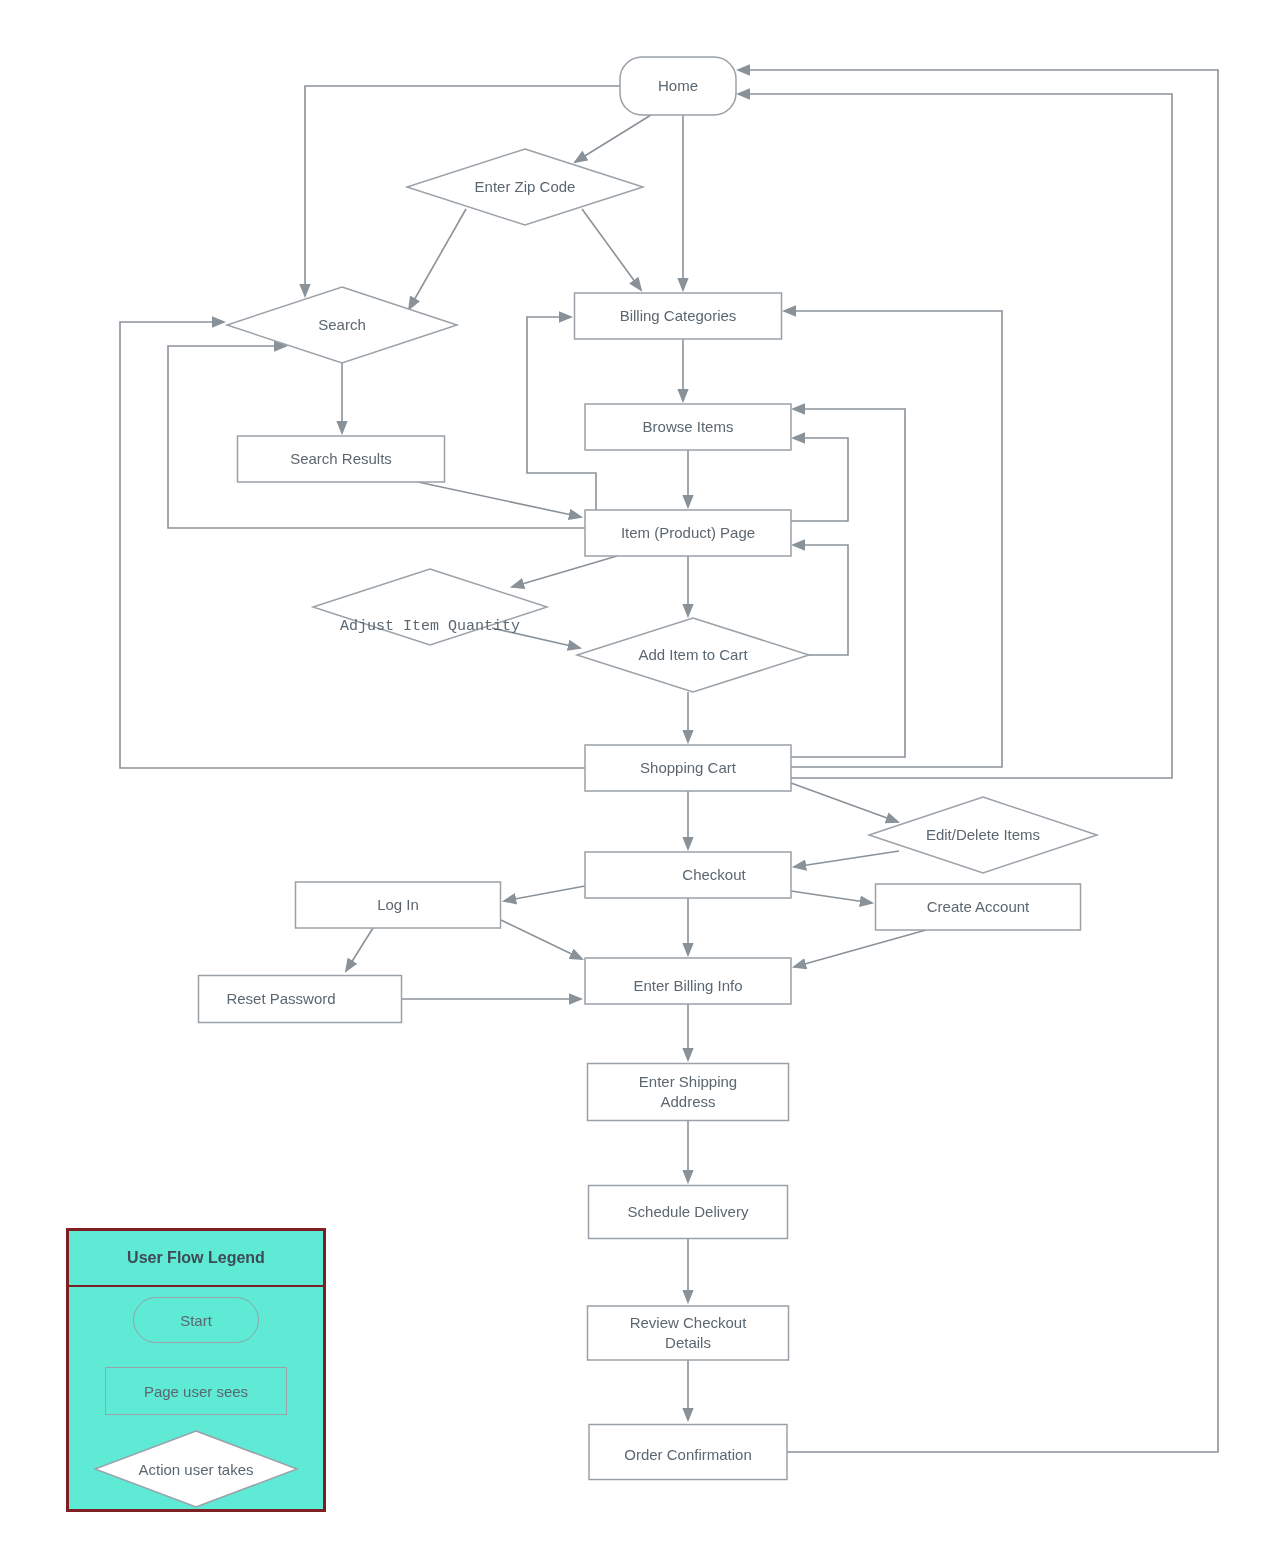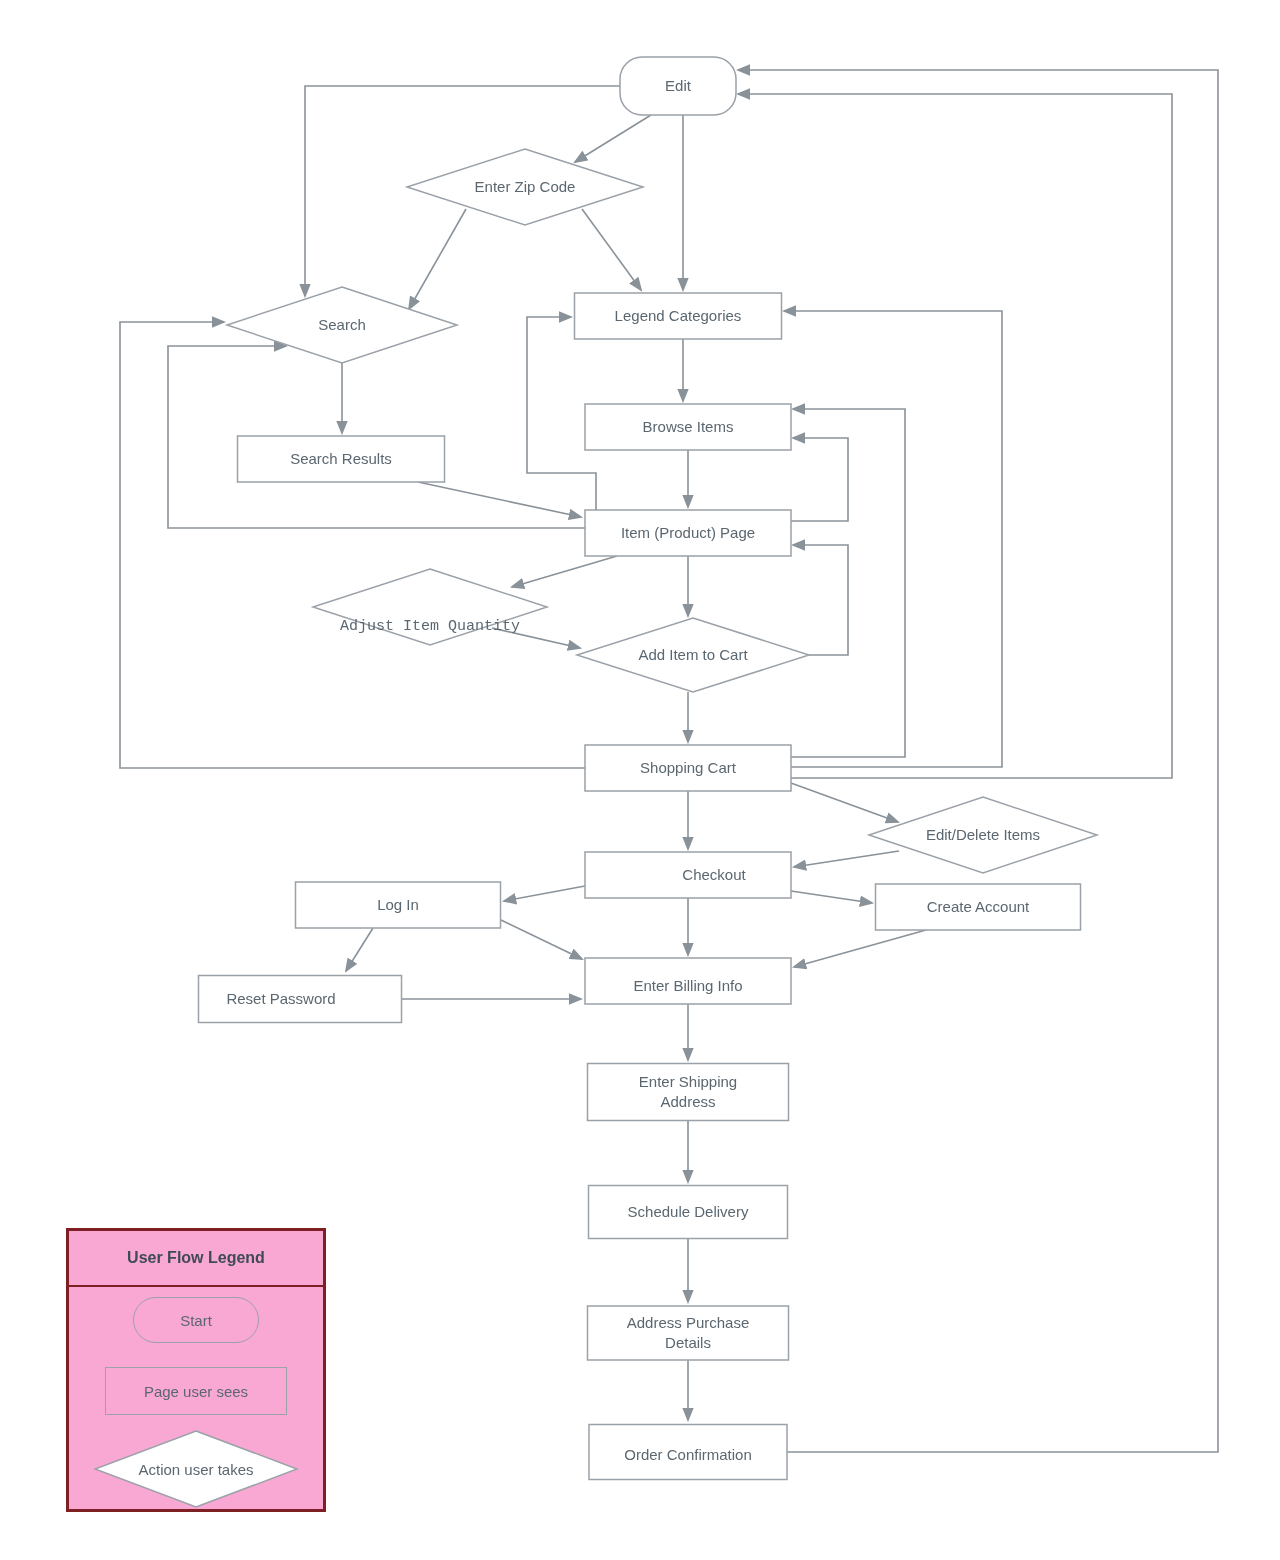--- a/index.html
+++ b/index.html
@@ -51,21 +51,21 @@
   }
   
   .legend {
     position: absolute;
     left: 66px;
     top: 1228px;
     width: 260px;
     height: 284px;
     box-sizing: border-box;
     border: 3px solid var(--legend-border, #7e1f24);
-    background: #f9a8d4;
+    background: #5eead4;
   }
   .legend-title {
     height: 54px;
     display: flex;
     align-items: center;
     justify-content: center;
     font-weight: bold;
     font-size: 16px;
     color: var(--legend-title, #3f4a54);
     border-bottom: 2px solid var(--legend-border, #7e1f24);
@@ -188,40 +188,40 @@
         <rect x="198.5" y="975.5" width="203" height="47" class="node-shape"></rect>
         <rect x="585" y="958" width="206" height="46" class="node-shape"></rect>
         <rect x="587.5" y="1063.5" width="201" height="57" class="node-shape"></rect>
         <rect x="588.5" y="1185.5" width="199" height="53" class="node-shape"></rect>
         <rect x="587.5" y="1306" width="201" height="54" class="node-shape"></rect>
         <rect x="589" y="1424.5" width="198" height="55" class="node-shape"></rect>
       </g>
   </svg>
 
   <div id="labels">
-      <div class="node-label" style="left: 620px; top: 57px; width: 116px; height: 58px;">Edit</div>
+      <div class="node-label" style="left: 620px; top: 57px; width: 116px; height: 58px;">Home</div>
       <div class="node-label" style="left: 407px; top: 149px; width: 236px; height: 76px;">Enter Zip Code</div>
       <div class="node-label" style="left: 227px; top: 287px; width: 230px; height: 76px;">Search</div>
-      <div class="node-label" style="left: 574.5px; top: 293px; width: 207px; height: 46px;">Legend Categories</div>
+      <div class="node-label" style="left: 574.5px; top: 293px; width: 207px; height: 46px;">Billing Categories</div>
       <div class="node-label" style="left: 585px; top: 404px; width: 206px; height: 46px;">Browse Items</div>
       <div class="node-label" style="left: 237.5px; top: 436px; width: 207px; height: 46px;">Search Results</div>
       <div class="node-label" style="left: 585px; top: 510px; width: 206px; height: 46px;">Item (Product) Page</div>
       <div class="node-label" style="left: 313px; top: 589px; width: 234px; height: 76px; font-family: Liberation Mono, monospace;">Adjust Item Quantity</div>
       <div class="node-label" style="left: 577px; top: 618px; width: 232px; height: 74px;">Add Item to Cart</div>
       <div class="node-label" style="left: 585px; top: 745px; width: 206px; height: 46px;">Shopping Cart</div>
       <div class="node-label" style="left: 869px; top: 797px; width: 228px; height: 76px;">Edit/Delete Items</div>
       <div class="node-label" style="left: 611px; top: 852px; width: 206px; height: 46px;">Checkout</div>
       <div class="node-label" style="left: 295.5px; top: 882px; width: 205px; height: 46px;">Log In</div>
       <div class="node-label" style="left: 875.5px; top: 884px; width: 205px; height: 46px;">Create Account</div>
       <div class="node-label" style="left: 198.5px; top: 975.5px; width: 165px; height: 47px;">Reset Password</div>
       <div class="node-label" style="left: 585px; top: 958px; width: 206px; height: 56px;">Enter Billing Info</div>
       <div class="node-label" style="left: 587.5px; top: 1063.5px; width: 201px; height: 57px;">Enter Shipping
 Address</div>
       <div class="node-label" style="left: 588.5px; top: 1185.5px; width: 199px; height: 53px;">Schedule Delivery</div>
-      <div class="node-label" style="left: 587.5px; top: 1306px; width: 201px; height: 54px;">Address Purchase
+      <div class="node-label" style="left: 587.5px; top: 1306px; width: 201px; height: 54px;">Review Checkout
 Details</div>
       <div class="node-label" style="left: 589px; top: 1424.5px; width: 198px; height: 61px;">Order Confirmation</div>
     </div>
 
   <div class="legend">
     <div class="legend-title">User Flow Legend</div>
     <div class="legend-body">
       <div class="legend-start">
         <span>Start</span>
       </div>

